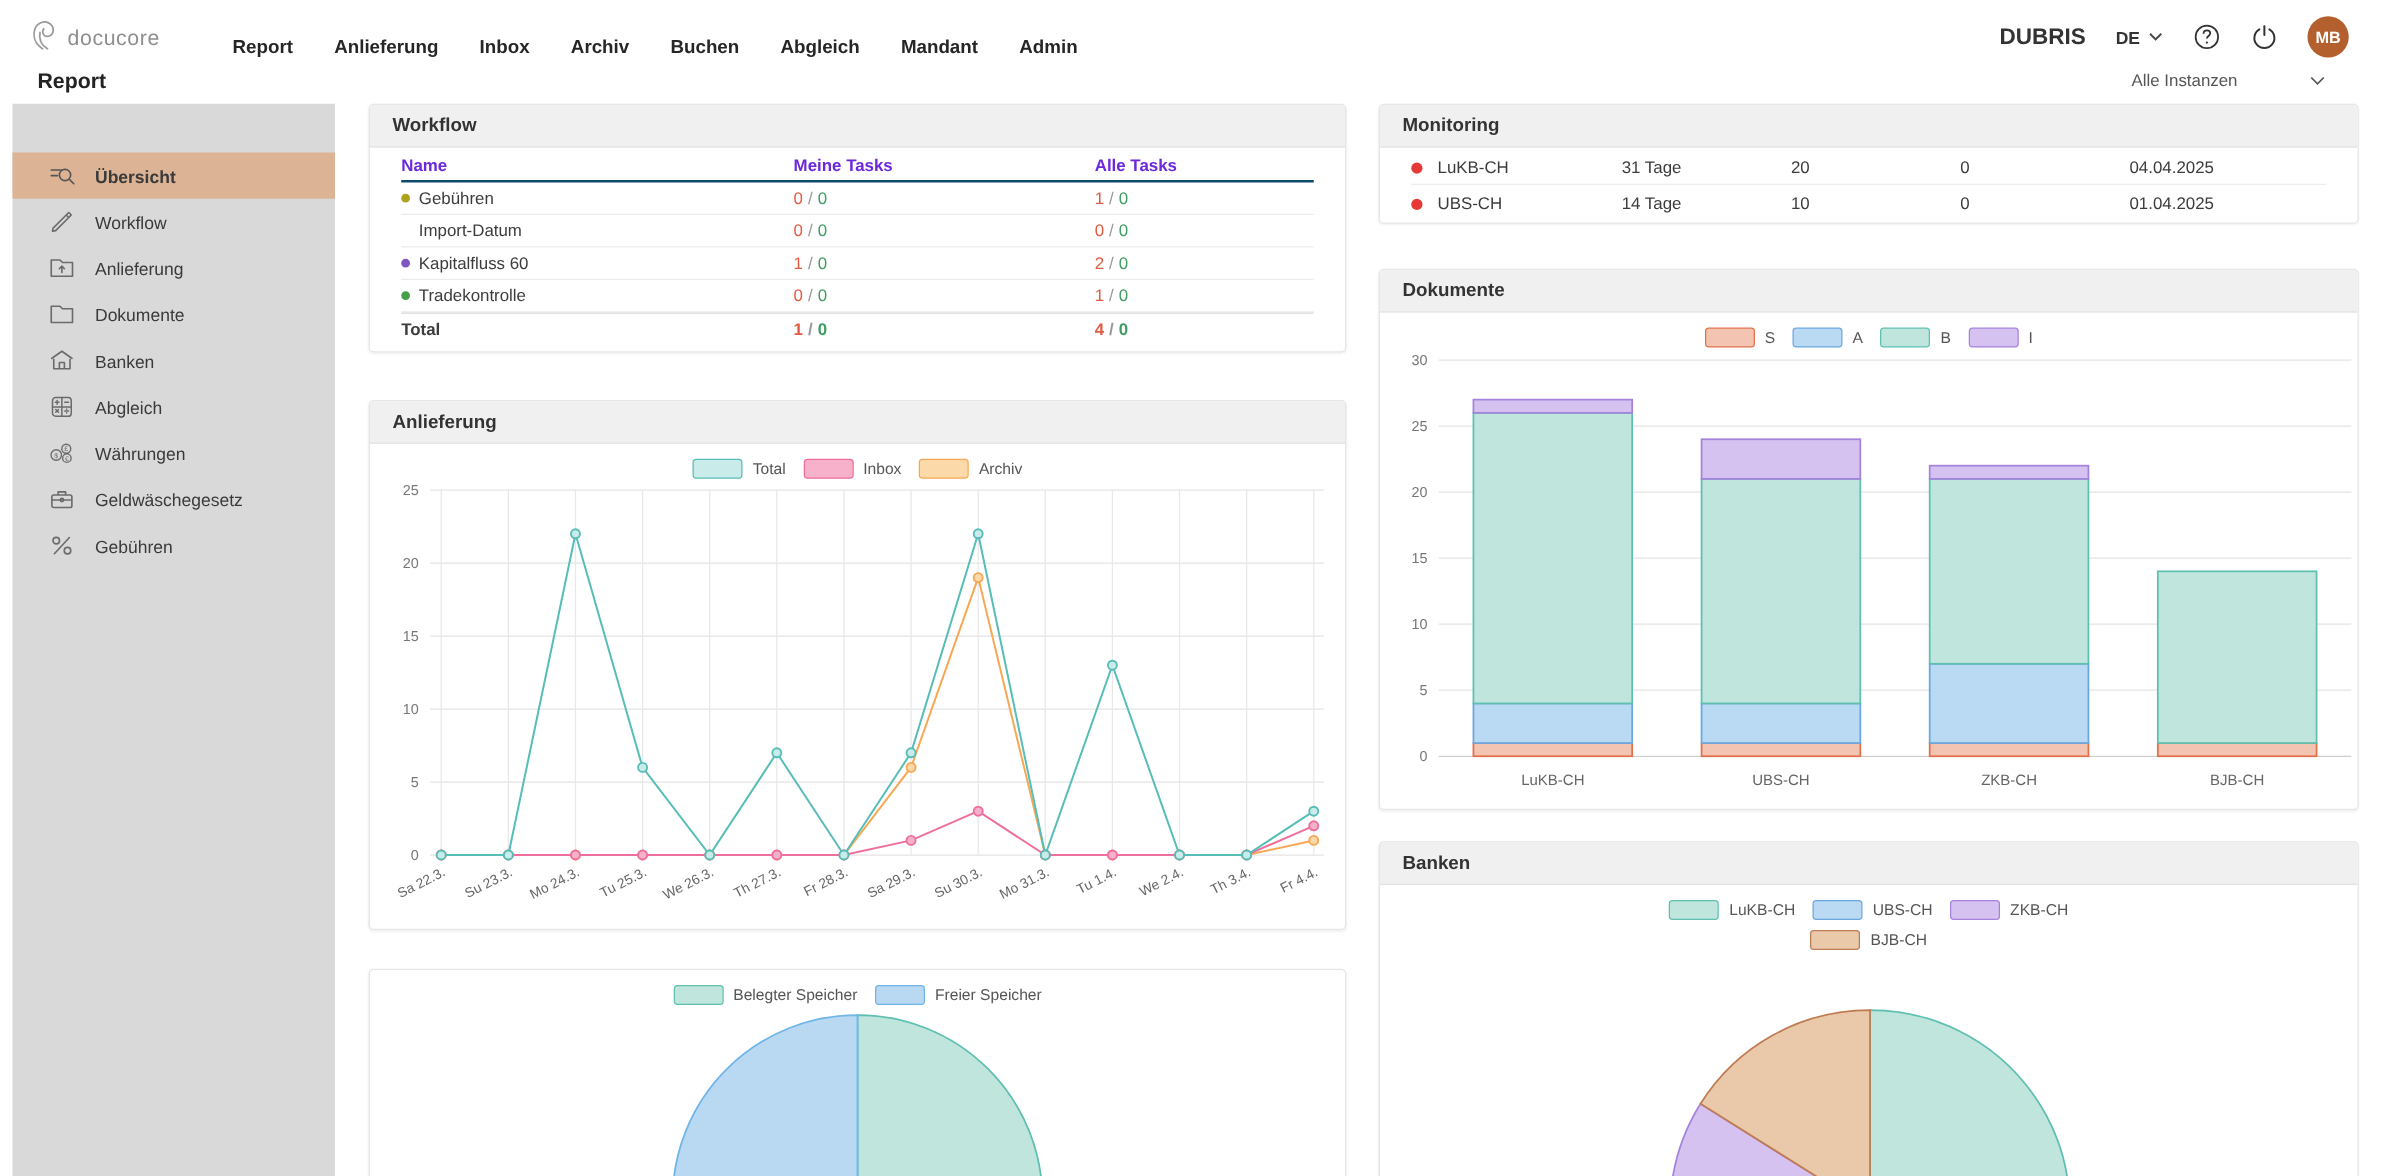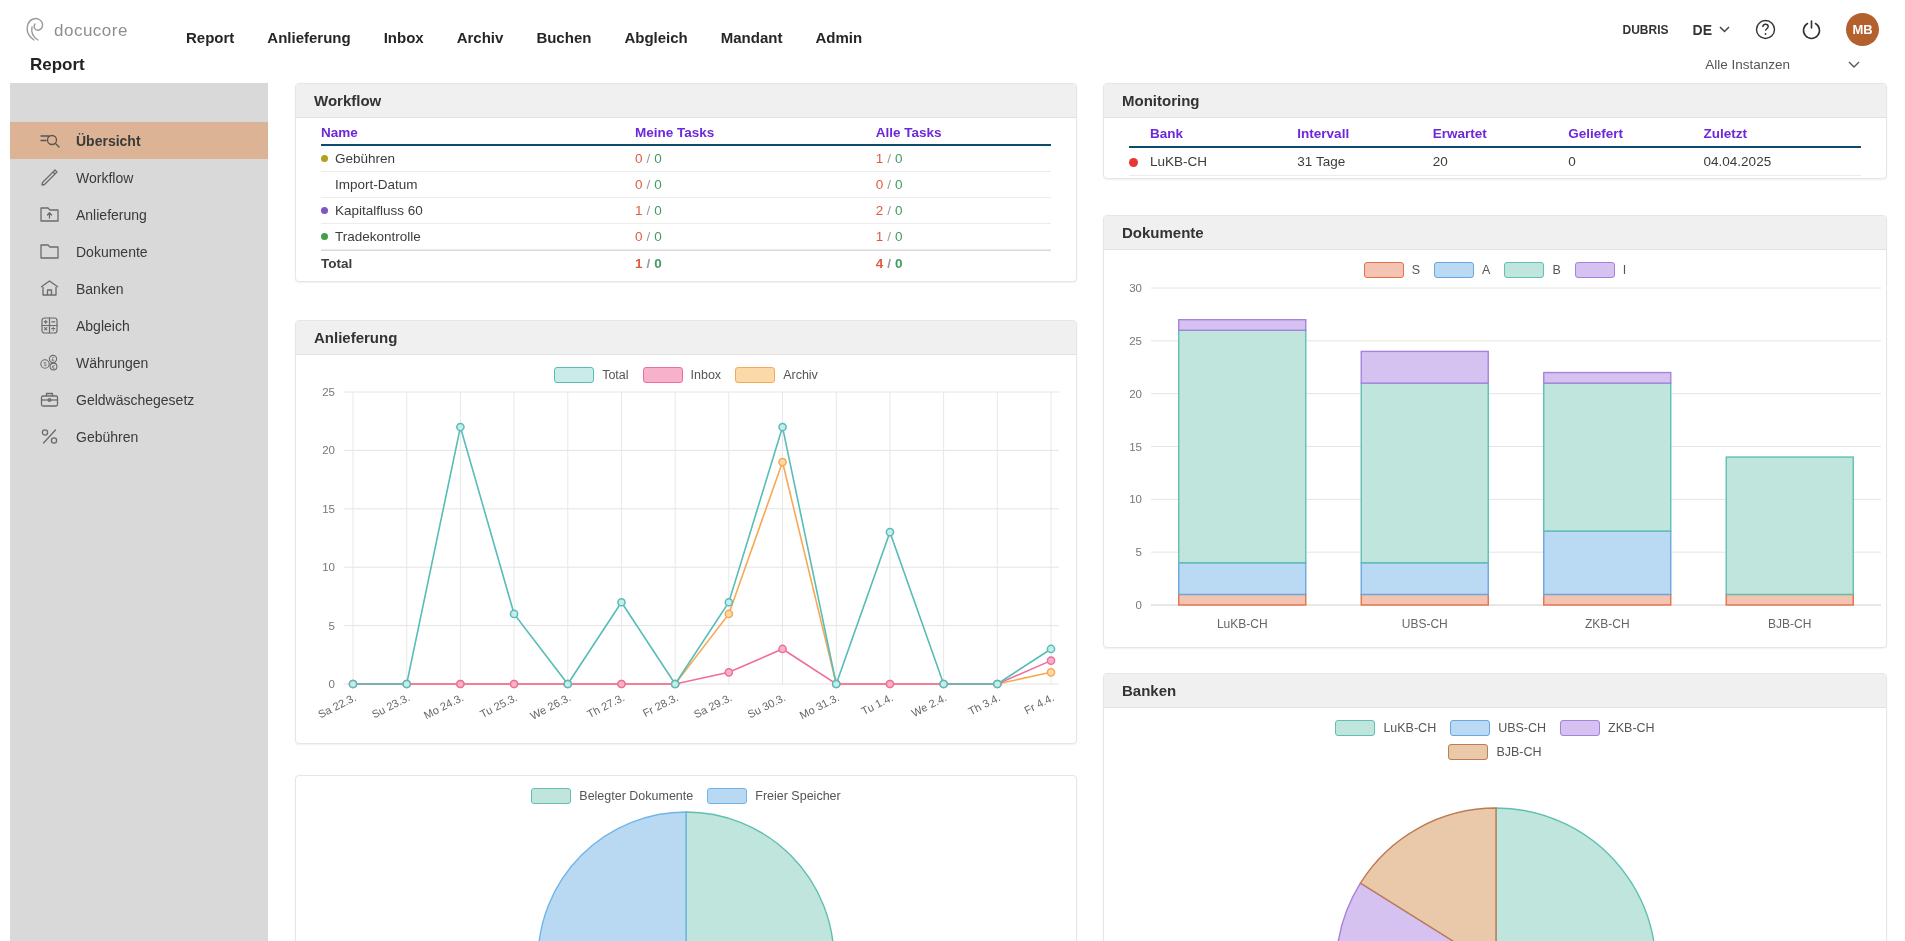--- a/index.html
+++ b/index.html
@@ -6,21 +6,21 @@
   html,body { width:1905px; height:941px; overflow:hidden; background:#fff;
     font-family:"Liberation Sans", sans-serif; color:#3c3c3c; }
 
   
   .topbar { height:46px; display:flex; align-items:flex-end; background:#fff; }
   .logo { display:flex; align-items:center; gap:6px; margin-left:24px; width:130px; }
   .logo-text { font-size:17px; color:#8e8e8e; letter-spacing:.5px; }
   .mainnav { display:flex; align-items:center; gap:33px; margin-left:32px; }
   .mainnav .nav-item { font-size:15px; font-weight:600; color:#262626; cursor:pointer; }
   .top-right { margin-left:auto; display:flex; align-items:center; gap:24px; margin-right:26px; }
-  .tenant { font-size:12px; font-weight:600; color:#333; }
+  .tenant { font-size:18px; font-weight:600; color:#333; }
   .lang { font-size:14px; font-weight:600; color:#333; display:flex; align-items:center; gap:7px; }
   .iconbtn { width:22px; height:22px; display:flex; align-items:center; justify-content:center; cursor:pointer; }
   .avatar { width:33px; height:33px; border-radius:50%; background:#b35f2e; color:#fff;
     font-size:13px; font-weight:600; display:flex; align-items:center; justify-content:center; }
 
   
   .titlerow { height:37px; display:flex; align-items:center; }
   .page-title { font-size:17px; font-weight:700; color:#222; margin-left:30px; }
   .instance-select { margin-left:auto; margin-right:45px; display:flex; align-items:center; gap:58px;
     font-size:13.5px; color:#555; cursor:pointer; }
@@ -345,46 +345,39 @@
           <circle cx="647.6153846153846" cy="299" r="3.6" fill="#c9ebe9" stroke="#57bdb7" stroke-width="1.5"></circle>
           <circle cx="701.3076923076923" cy="299" r="3.6" fill="#c9ebe9" stroke="#57bdb7" stroke-width="1.5"></circle>
           <circle cx="755" cy="263.96" r="3.6" fill="#c9ebe9" stroke="#57bdb7" stroke-width="1.5"></circle>
         </svg>
     </div>
 
     <div class="panel mt31" style="height:300px">
       <div class="legend">
           <span class="li">
             <span class="sw" style="background: rgb(191, 229, 220); border-color: rgb(95, 191, 177);"></span>
-            <span>Belegter Dokumente</span>
+            <span>Belegter Speicher</span>
           </span>
           <span class="li">
             <span class="sw" style="background: rgb(185, 217, 242); border-color: rgb(111, 181, 232);"></span>
             <span>Freier Speicher</span>
           </span>
         </div>
       <svg width="780" height="310" viewBox="0 0 780 310">
           <path d="M390,154 L390,6 A148,148 0 0 1 390,302 Z" fill="#bfe5dc" stroke="#5fbfb1" stroke-width="1.4"></path>
           <path d="M390,154 L390,302 A148,148 0 0 1 389.99999999999994,6 Z" fill="#b9d9f2" stroke="#6fb5e8" stroke-width="1.4"></path>
         </svg>
     </div>
   </div>
 
   <div class="col-right">
 
     <div class="panel" style="height:96px">
       <div class="panel-h">Monitoring</div>
       <div class="panel-b tbl mon">
-        <div class="trow head">
-          <span style="padding-left:21px">Bank</span>
-          <span>Intervall</span>
-          <span>Erwartet</span>
-          <span>Geliefert</span>
-          <span>Zuletzt</span>
-        </div>
         <div class="trow">
           <span><span class="statusdot" style="background: rgb(229, 57, 53);"></span><span>LuKB-CH</span></span>
           <span>31 Tage</span>
           <span>20</span>
           <span>0</span>
           <span>04.04.2025</span>
         </div>
         <div class="trow">
           <span><span class="statusdot" style="background: rgb(229, 57, 53);"></span><span>UBS-CH</span></span>
           <span>14 Tage</span>

